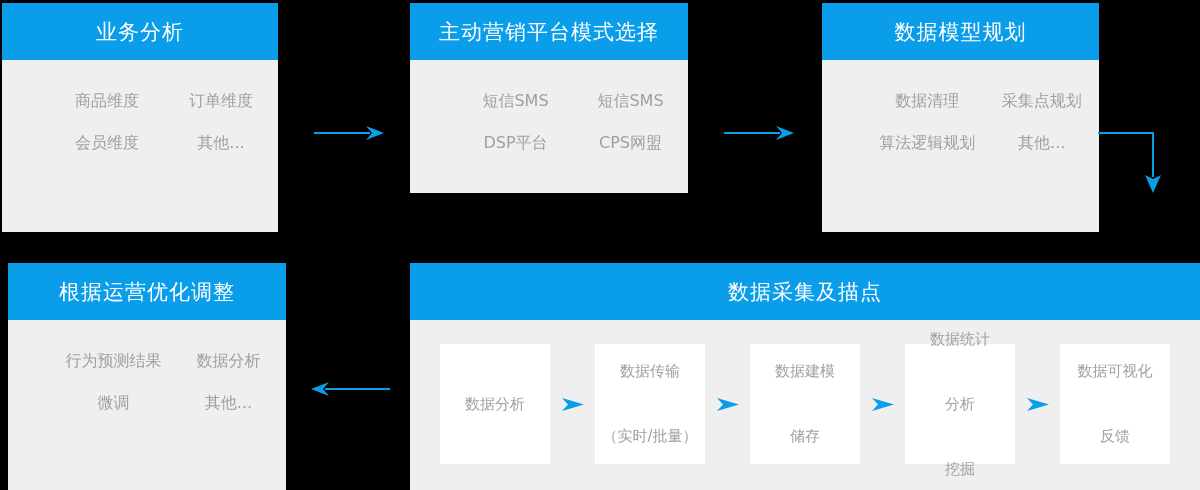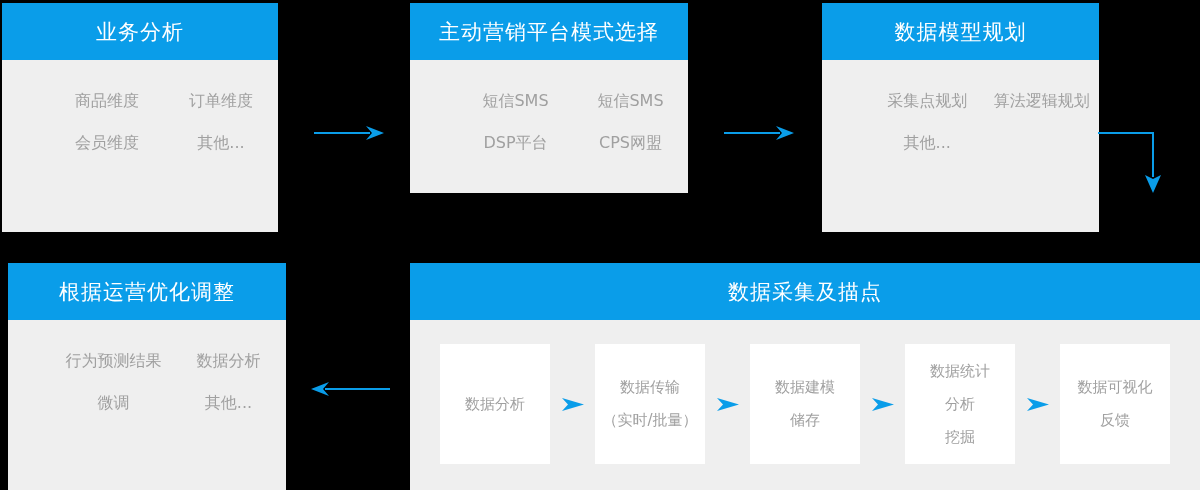--- a/index.html
+++ b/index.html
@@ -23,21 +23,21 @@
     height:42px;display:flex;align-items:center;justify-content:center;
     color:#a0a0a0;font-size:16px;
   }
   .steps{
     position:absolute;left:30px;right:30px;top:81px;height:120px;
     display:flex;justify-content:space-between;align-items:center;
   }
   .step-card{
     width:110px;height:120px;background:#fff;
     display:flex;flex-direction:column;align-items:center;justify-content:center;
-    color:#a0a0a0;font-size:15px;line-height:33px;text-align:center;
+    color:#a0a0a0;font-size:15px;line-height:33px;text-align:center;gap:32px;
   }
   .chevron{flex:0 0 auto;}
   .arrow{position:absolute;}
 </style>
 </head>
 <body>
 
 <section class="box" style="left:2px;top:3px;width:276px;height:229px">
   <div class="box-header">业务分析</div>
   <div class="items">
@@ -54,20 +54,21 @@
     <span class="item">短信SMS</span>
     <span class="item">短信SMS</span>
     <span class="item">DSP平台</span>
     <span class="item">CPS网盟</span>
   </div>
 </section>
 
 <section class="box" style="left:822px;top:3px;width:277px;height:229px">
   <div class="box-header">数据模型规划</div>
   <div class="items">
+    <span class="item">数据清理</span>
     <span class="item">采集点规划</span>
     <span class="item">算法逻辑规划</span>
     <span class="item">其他...</span>
   </div>
 </section>
 
 <section class="box" style="left:8px;top:263px;width:278px;height:227px">
   <div class="box-header">根据运营优化调整</div>
   <div class="items">
     <span class="item">行为预测结果</span>

